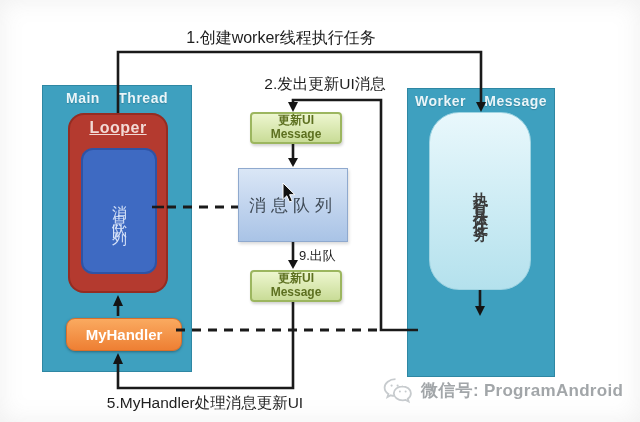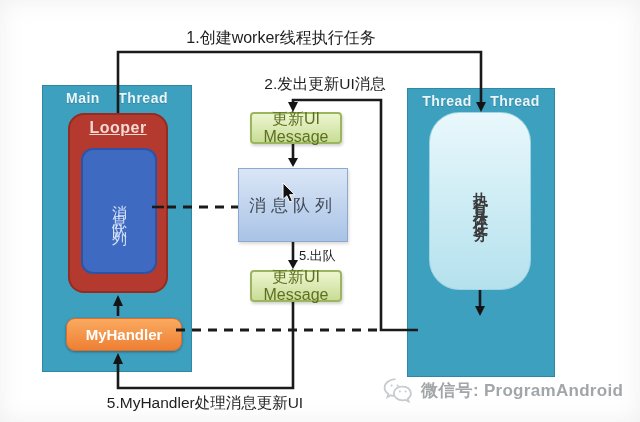--- a/index.html
+++ b/index.html
@@ -55,21 +55,21 @@
     display:flex;align-items:center;justify-content:center;box-sizing:border-box;
   }
   .worker-task .vtext{color:#3B3B3B;font-size:15px;font-weight:bold;letter-spacing:7px;}
   
   .msg-box{
     position:absolute;width:92px;height:32px;
     background:linear-gradient(#EDF6CF,#C9DC97);border:2px solid #9CB65F;border-radius:4px;
     display:flex;flex-direction:column;align-items:center;justify-content:center;
     box-shadow:1px 2px 3px rgba(0,0,0,.18);box-sizing:border-box;line-height:1.15;
   }
-  .msg-box span{color:#5D7020;font-weight:normal;font-size:16px;}
+  .msg-box span{color:#5D7020;font-weight:bold;font-size:12px;}
   
   .center-queue{
     position:absolute;left:238px;top:168px;width:110px;height:74px;
     background:linear-gradient(#DAE6F6,#A9C3E6);border:1.5px solid #8FA9CE;
     display:flex;align-items:center;justify-content:center;
     box-shadow:1px 2px 3px rgba(0,0,0,.15);box-sizing:border-box;
   }
   .center-queue span{color:#3F4A56;font-size:17px;letter-spacing:5px;}
   
   .note{position:absolute;color:#1E1E1E;font-weight:normal;text-align:center;}
@@ -84,36 +84,36 @@
   svg.overlay{position:absolute;left:0;top:0;pointer-events:none;}
 </style>
 </head>
 <body>
 
 <div class="stage">
 
   <div class="note note-1">1.创建worker线程执行任务</div>
   <div class="note note-2">2.发出更新UI消息</div>
   <div class="note note-3">3.入队</div>
-  <div class="note note-4">5.出队</div>
+  <div class="note note-4">9.出队</div>
   <div class="note note-5">5.MyHandler处理消息更新UI</div>
 
   <div class="thread-box" style="left:42px;top:85px;width:150px;height:287px;">
     <div class="thread-title">Main Thread</div>
   </div>
   <div class="looper">
     <div class="looper-title">Looper</div>
     <div class="inner-queue">
       <span class="vtext">消息队列</span>
     </div>
   </div>
   <div class="myhandler">MyHandler</div>
 
   <div class="thread-box" style="left:407px;top:88px;width:148px;height:289px;">
-    <div class="thread-title">Thread Thread</div>
+    <div class="thread-title">Worker Message</div>
   </div>
   <div class="worker-task">
     <span class="vtext">执行具体任务</span>
   </div>
 
   <div class="msg-box" style="left:250px;top:112px;">
     <span>更新UI</span>
     <span>Message</span>
   </div>
   <div class="center-queue">

